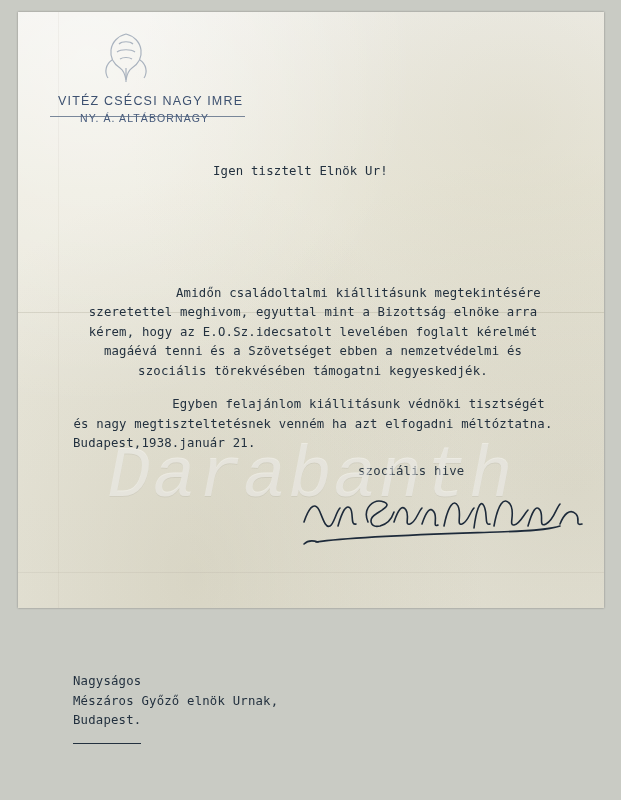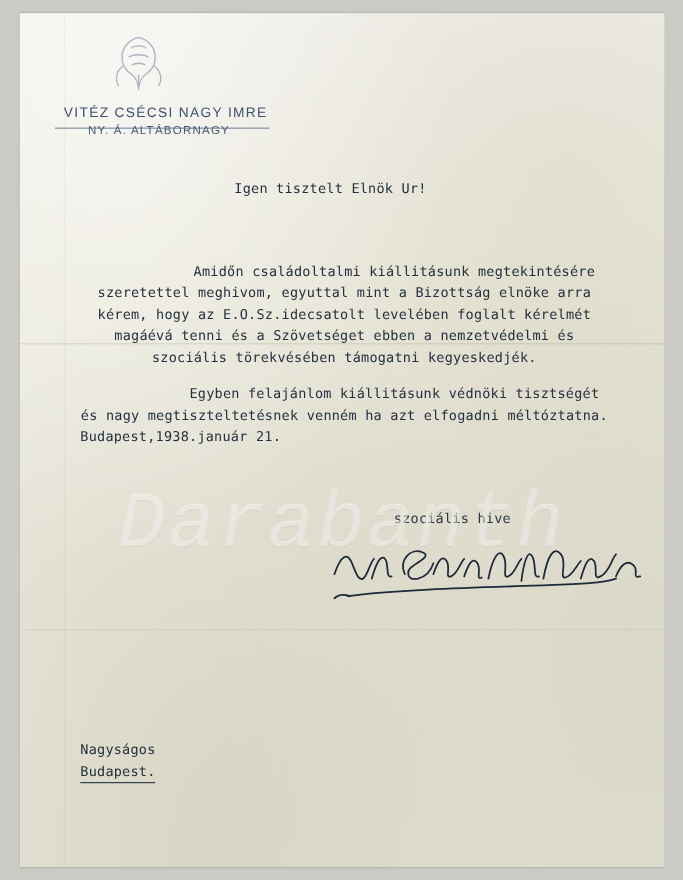--- a/index.html
+++ b/index.html
@@ -20,21 +20,21 @@
     height: 800px;
     background: #c9cbc4;
   }
 
   
   .paper {
     position: absolute;
     left: 18px;
     top: 12px;
     width: 586px;
-    height: 776px;
+    height: 596px;
     background:
       linear-gradient(180deg, #f2f1ec 0%, #eceade 30%, #e8e6da 60%, #e6e4d8 100%);
     box-shadow: 0 0 2px rgba(0,0,0,0.35);
   }
   
   .paper::before {
     content: "";
     position: absolute;
     inset: 0;
     background:
@@ -107,21 +107,21 @@
     top: 150px;
     width: 480px;
     font-family: "DejaVu Sans Mono", monospace;
     font-size: 12.3px;
     line-height: 19.5px;
     color: #23313f;
     letter-spacing: 0.2px;
   }
   .salutation {
     margin-left: 140px;
-    margin-bottom: 56px;
+    margin-bottom: 102px;
     white-space: nowrap;
   }
   .para {
     margin-bottom: 0px;
     text-align: center;
   }
   .para + .para { margin-top: 14px; }
   .indent { display: inline-block; width: 7.4em; }
   .indent-sm { display: inline-block; width: 7.4em; }
   .dateline { margin-top: 0px; }
@@ -152,21 +152,21 @@
     top: 660px;
     font-family: "DejaVu Sans Mono", monospace;
     font-size: 12.3px;
     line-height: 19.5px;
     color: #23313f;
     letter-spacing: 0.2px;
   }
   .addressee .city {
     border-bottom: 1px solid #23313f;
     display: inline-block;
-    padding-bottom: 0px;
+    padding-bottom: 12px;
   }
 
   
   .watermark {
     position: absolute;
     left: 0; right: 0;
     top: 380px;
     text-align: center;
     font-family: Liberation Mono, monospace;
     font-size: 72px;
@@ -231,19 +231,20 @@
           <path d="M230 44 C234 30, 238 22, 242 28 C246 34, 240 46, 248 42 C256 38, 258 26, 262 22"></path>
           <path d="M262 42 C266 32, 272 26, 278 32 C283 37, 276 44, 284 42"></path>
           <path d="M18 60 C60 54, 140 52, 200 50 C230 49, 250 48, 262 44"></path>
           <path d="M6 62 C10 58, 14 58, 20 60"></path>
         </g>
       </svg>
     </div>
 
     <div class="addressee">
       <div>Nagyságos</div>
+      <div>Mészáros Győző elnök Urnak,</div>
       <div><span class="city">Budapest.</span></div>
     </div>
 
     <div class="watermark">Darabanth</div>
 
   </div>
 </div>
 
 </body></html>

